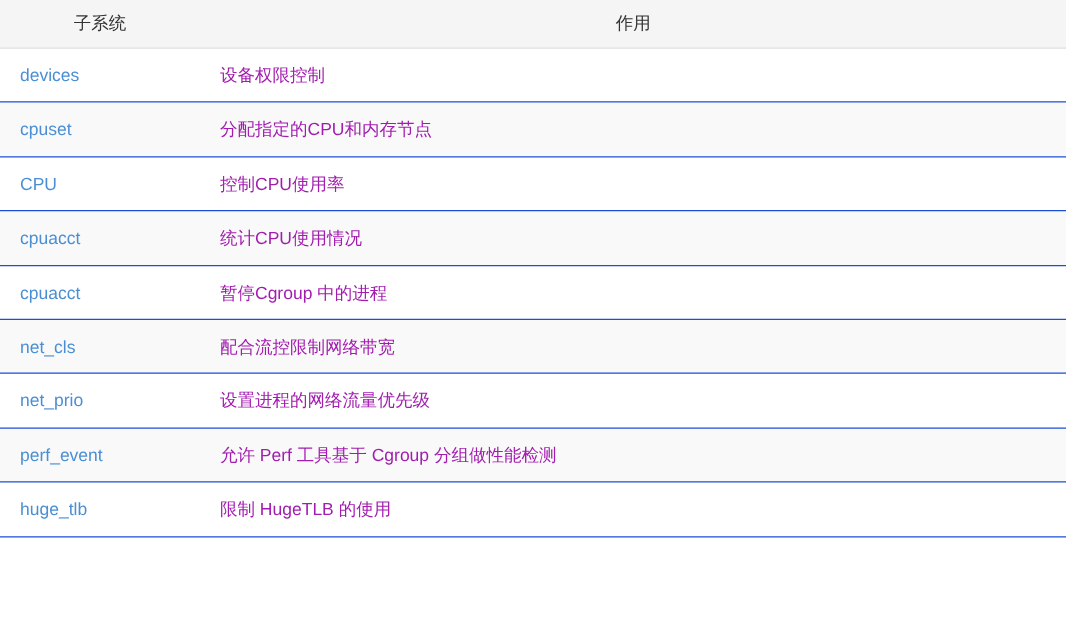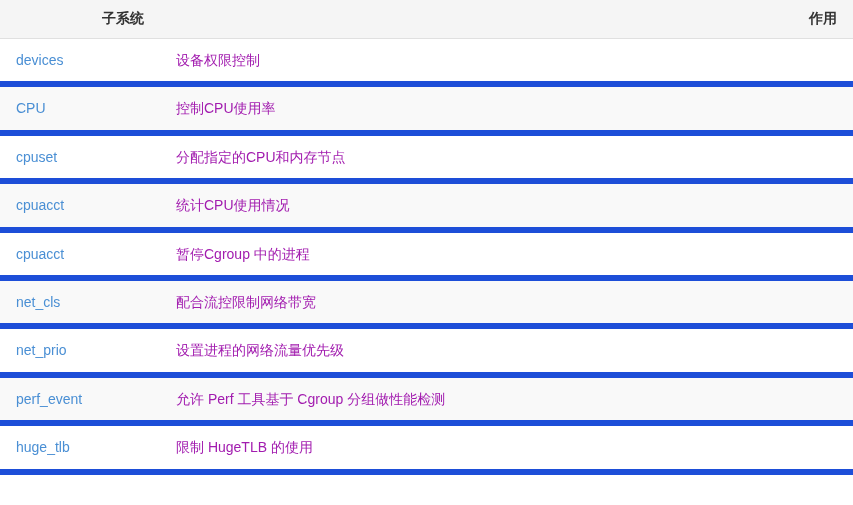--- a/index.html
+++ b/index.html
@@ -26,29 +26,29 @@
       width: 100%;
       border-collapse: collapse;
     }
 
     thead tr {
       background: #f5f5f5;
     }
 
     thead th {
       padding: 10px 16px;
-      text-align: right;
-      font-weight: bold;
+      text-align: center;
+      font-weight: normal;
       color: #333;
       font-size: 14px;
       border-bottom: 1px solid #e0e0e0;
     }
 
     tbody tr {
-      border-bottom: 6px solid #1d4ed8;
+      border-bottom: 1px solid #1d4ed8;
     }
 
     tbody tr:nth-child(odd) {
       background: #fff;
     }
 
     tbody tr:nth-child(even) {
       background: #f9f9f9;
     }
 
@@ -81,26 +81,26 @@
         <th>子系统</th>
         <th>作用</th>
       </tr>
     </thead>
     <tbody id="table-body">
     <tr>
           <td class="col-name">devices</td>
           <td class="col-desc">设备权限控制</td>
         </tr>
         <tr>
+          <td class="col-name">cpuset</td>
+          <td class="col-desc">分配指定的CPU和内存节点</td>
+        </tr>
+        <tr>
           <td class="col-name">CPU</td>
           <td class="col-desc">控制CPU使用率</td>
-        </tr>
-        <tr>
-          <td class="col-name">cpuset</td>
-          <td class="col-desc">分配指定的CPU和内存节点</td>
         </tr>
         <tr>
           <td class="col-name">cpuacct</td>
           <td class="col-desc">统计CPU使用情况</td>
         </tr>
         <tr>
           <td class="col-name">cpuacct</td>
           <td class="col-desc">暂停Cgroup 中的进程</td>
         </tr>
         <tr>

